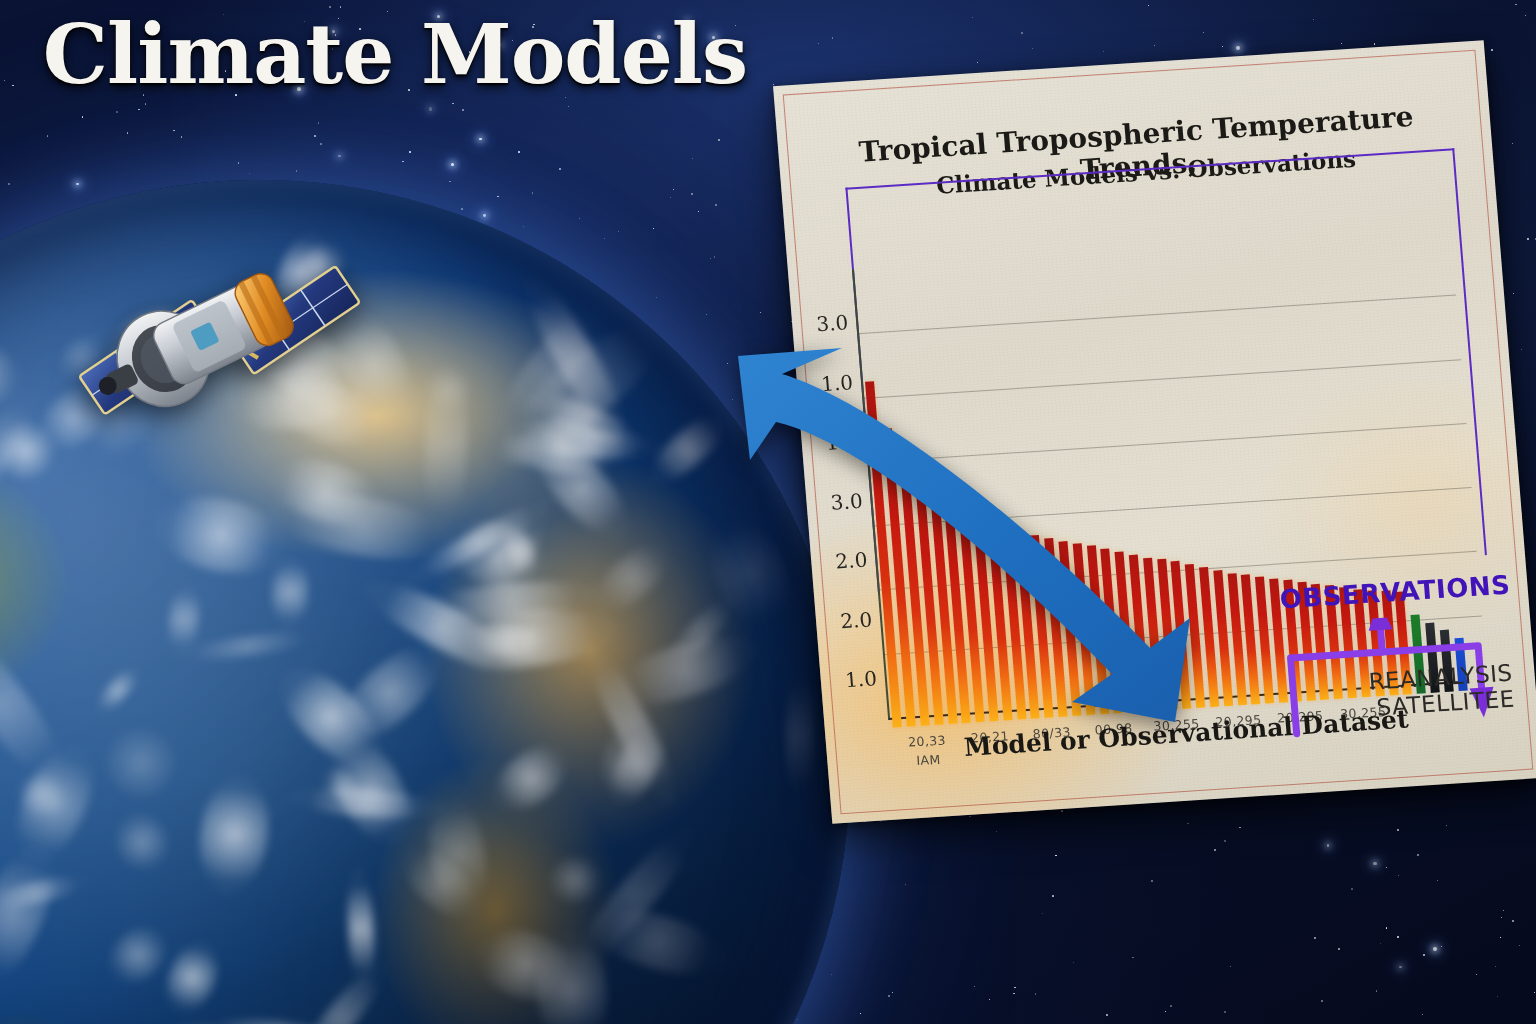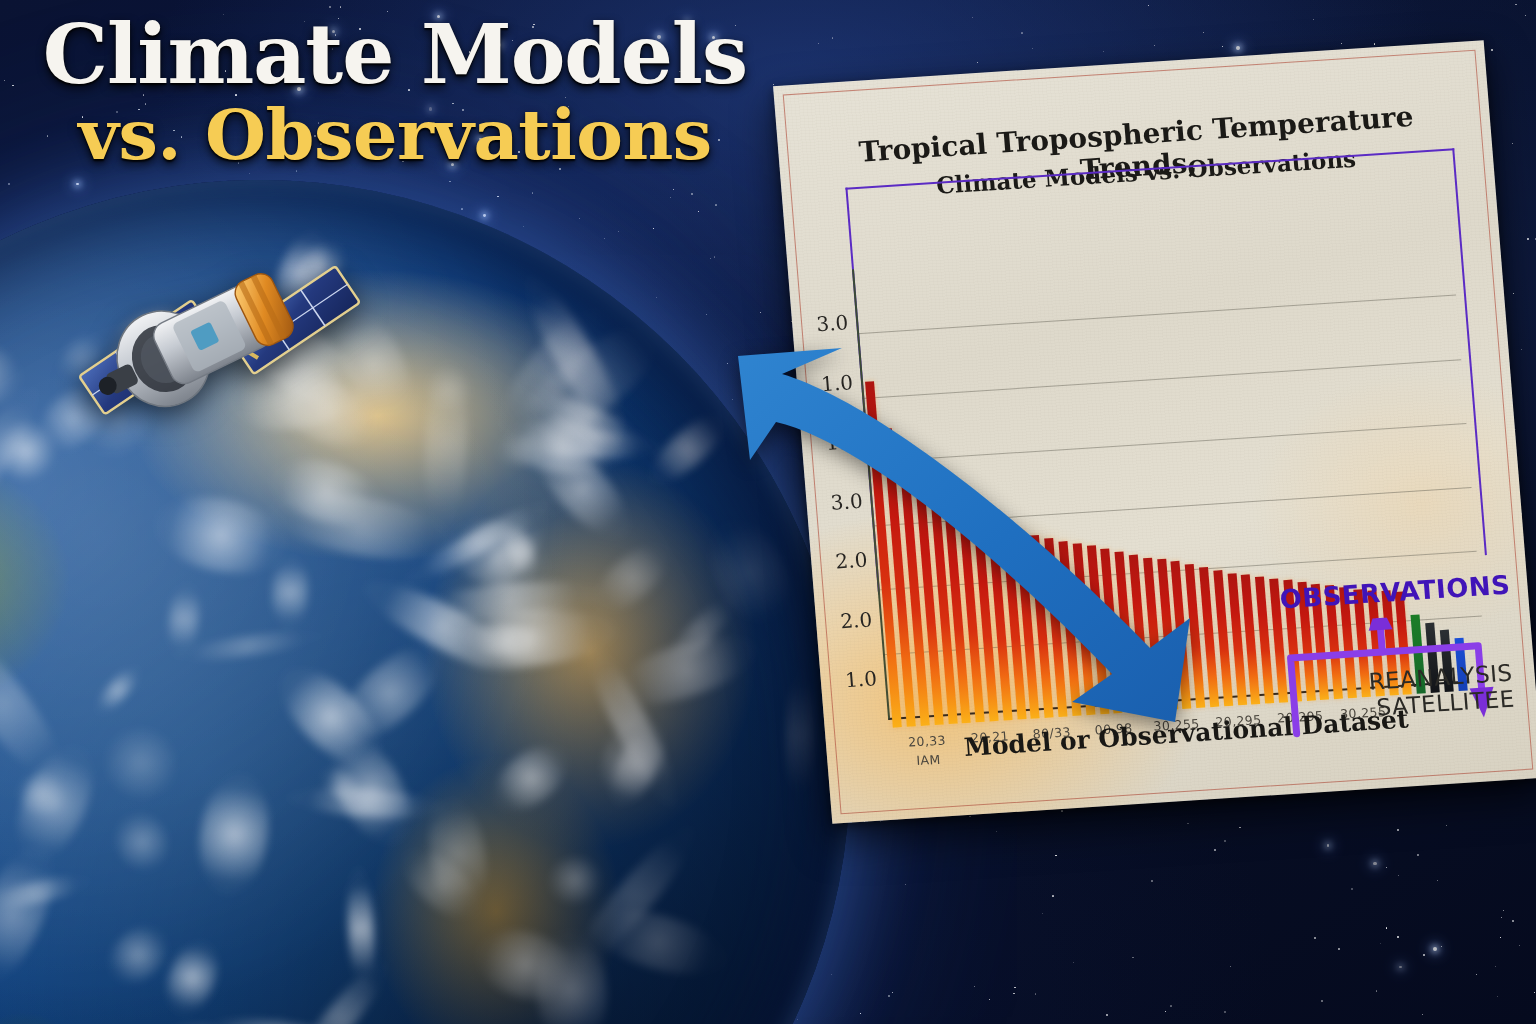--- a/index.html
+++ b/index.html
@@ -699,21 +699,20 @@
       <rect x="188" y="110" width="40" height="70" rx="13" fill="url(#goldG)" stroke="#9c5510" stroke-width="1.4"></rect>
       <rect x="196" y="110" width="6" height="70" fill="#b86a16" opacity=".6"></rect>
       <rect x="210" y="110" width="6" height="70" fill="#b86a16" opacity=".6"></rect>
       <rect x="36" y="134" width="28" height="22" rx="5" fill="#3a3f46"></rect>
       <circle cx="34" cy="145" r="9" fill="#1d2127"></circle>
     </g>
   </svg>
 
   <div class="headline">
     <div class="h-line1">Climate Models</div>
-    <div class="h-line2">vs. Observations</div>
   </div>
 
 
   <div class="panel">
     <div class="grain"></div>
 
     <div class="chart-title">Tropical Tropospheric Temperature Trends,</div>
     <div class="chart-sub">Climate Models vs. Observations</div>
 
     <div class="plot">

